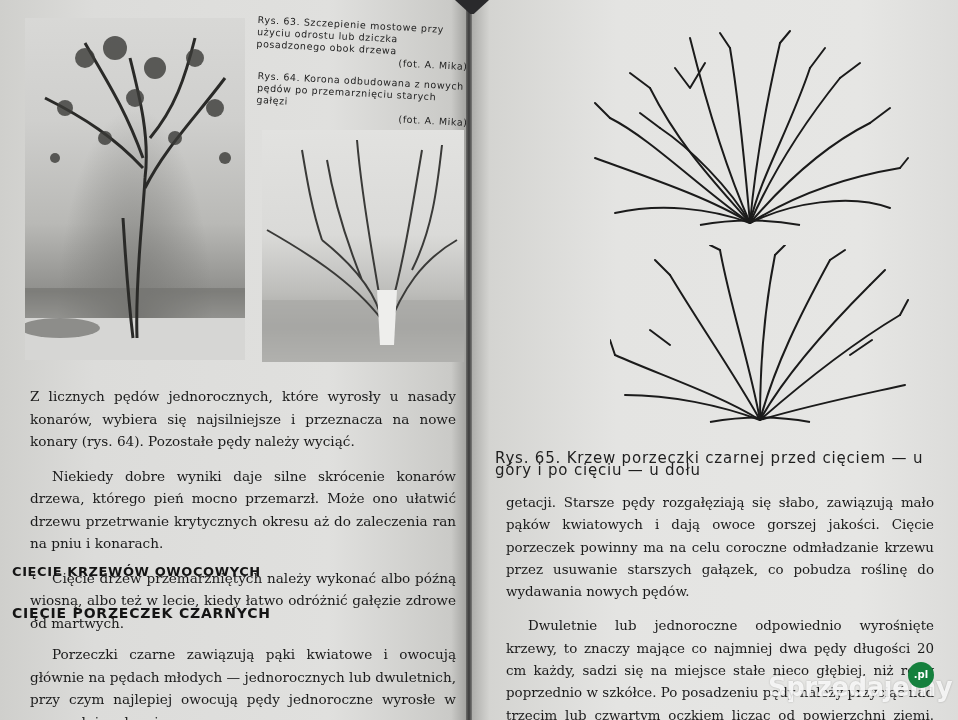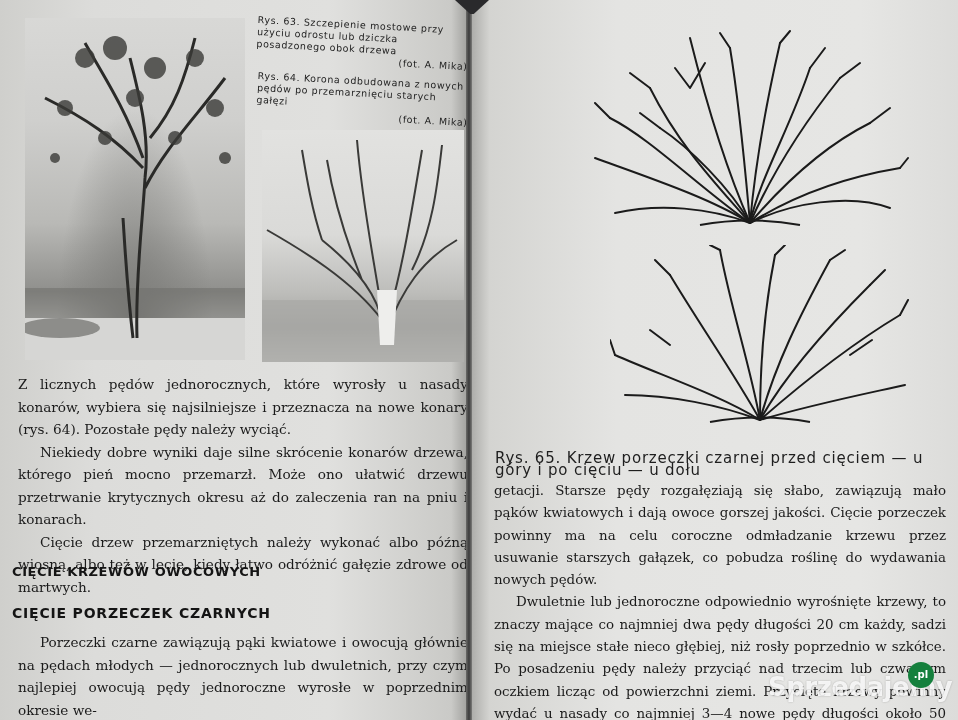--- a/index.html
+++ b/index.html
@@ -52,21 +52,21 @@
     left:495px; top:452px; width:460px; font-size:15px; letter-spacing:0.8px;
   }
   
   .body-text {
     position:absolute; font-family:"DejaVu Serif", serif; color:#1a1a1a;
     font-size:13.6px; line-height:22.5px; text-align:justify;
   }
   .body-left-1 { left:18px; top:373px; width:450px; }
   .body-left-2 { left:18px; top:631px; width:450px; }
   .body-right { left:494px; top:480px; width:452px; font-size:13.4px; line-height:22.3px; }
-  .body-text p { margin:0; }
+  .body-text p { margin:12px; }
   .indent { text-indent:22px; }
   .heading-1 {
     position:absolute; left:12px; top:564px;
     font-family:"DejaVu Sans", sans-serif; font-weight:bold;
     font-size:13px; color:#141414; letter-spacing:0.6px;
   }
   .heading-2 {
     position:absolute; left:12px; top:605px;
     font-family:"DejaVu Sans", sans-serif; font-weight:bold;
     font-size:14px; color:#141414; letter-spacing:0.8px;

